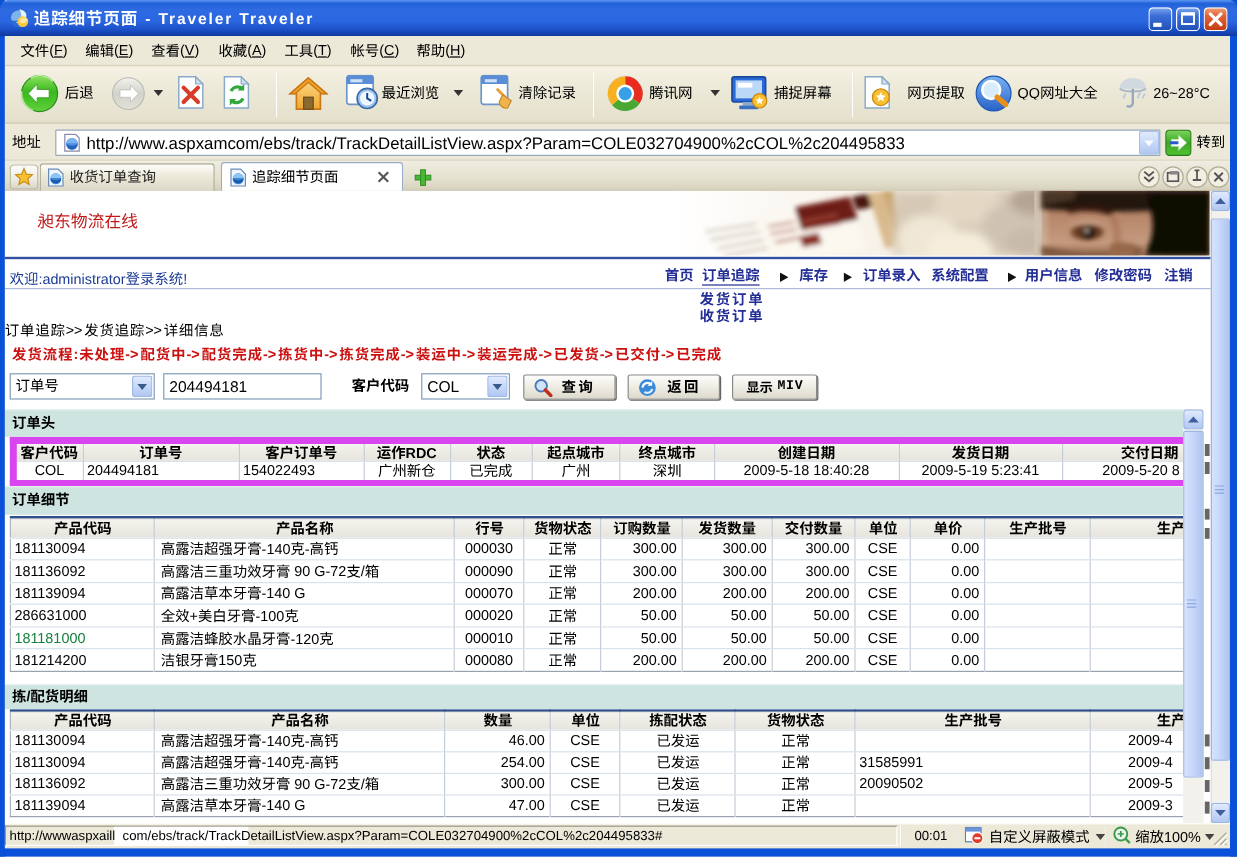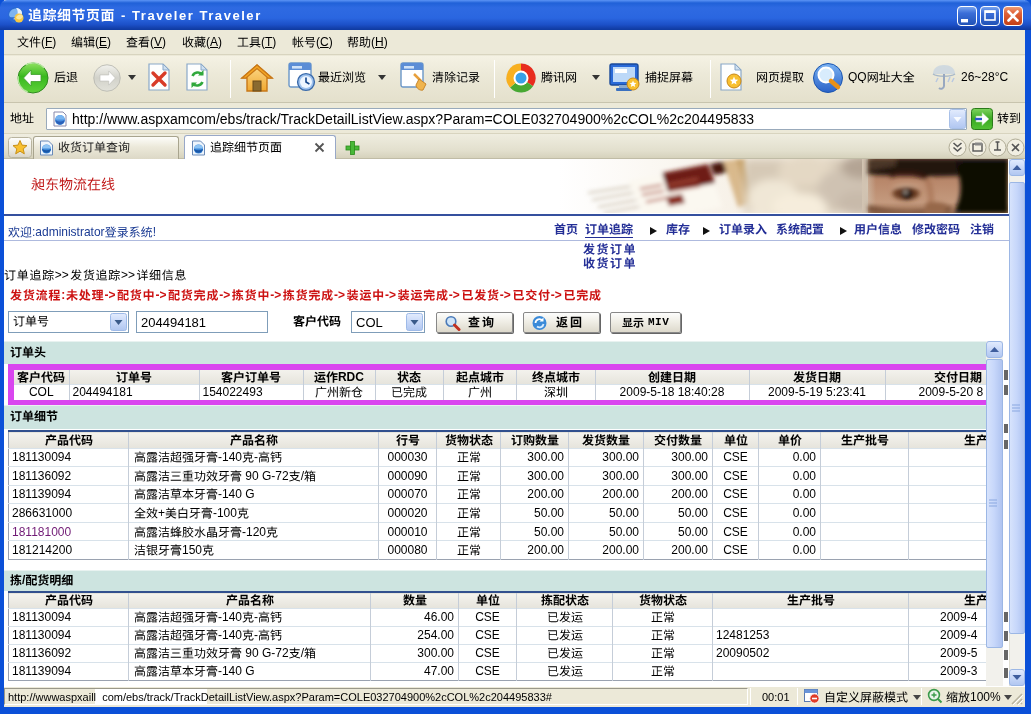--- a/index.html
+++ b/index.html
@@ -1309,21 +1309,21 @@
           </td>
           <td style="border-right:1px solid #c5cdd8;padding:0;overflow:hidden;font-size:12px;color:#000;text-align:right;padding-right:4px;">50.00</td>
           <td style="border-right:1px solid #c5cdd8;padding:0;overflow:hidden;font-size:12px;color:#000;text-align:right;padding-right:4px;">50.00</td>
           <td style="border-right:1px solid #c5cdd8;padding:0;overflow:hidden;font-size:12px;color:#000;text-align:right;padding-right:4px;">50.00</td>
           <td style="border-right:1px solid #c5cdd8;padding:0;overflow:hidden;font-size:12px;color:#000;text-align:center;;">CSE</td>
           <td style="border-right:1px solid #c5cdd8;padding:0;overflow:hidden;font-size:12px;color:#000;text-align:right;padding-right:4px;">0.00</td>
           <td style="border-right:1px solid #c5cdd8;padding:0;overflow:hidden;"></td>
           <td style="border-right:1px solid #c5cdd8;padding:0;overflow:hidden;"></td>
         </tr>
         <tr style="height:18.6px;border-top:1px solid #d8e2ea;background:#fff">
-          <td style="border-right:1px solid #c5cdd8;padding:0;overflow:hidden;font-size:12px;color:#701a75;text-align:left;padding-left:3px;">181181000</td>
+          <td style="border-right:1px solid #c5cdd8;padding:0;overflow:hidden;font-size:12px;color:#15803d;text-align:left;padding-left:3px;">181181000</td>
           <td style="border-right:1px solid #c5cdd8;padding:0;overflow:hidden;">
             <div style="margin-left:5px;width:144.0px">
               <svg class="z " style="width:144.0px;height:12px;color:#000;" viewBox="0 0 1200 100">
                 <use href="#g9ad8" x="0"></use>
                 <use href="#g9732" x="100"></use>
                 <use href="#g6d01" x="200"></use>
                 <use href="#g8702" x="300"></use>
                 <use href="#g80f6" x="400"></use>
                 <use href="#g6c34" x="500"></use>
                 <use href="#g6676" x="600"></use>
@@ -1559,21 +1559,21 @@
             </div>
           </td>
           <td style="border-right:1px solid #c5cdd8;padding:0;overflow:hidden;">
             <div style="margin:0 auto;width:24.0px">
               <svg class="z " style="width:24.0px;height:12px;color:#000;" viewBox="0 0 200 100">
                 <use href="#g6b63" x="0"></use>
                 <use href="#g5e38" x="100"></use>
               </svg>
             </div>
           </td>
-          <td style="border-right:1px solid #c5cdd8;padding:0;overflow:hidden;font-size:12px;color:#000;text-align:left;padding-left:3px;">12481253</td>
+          <td style="border-right:1px solid #c5cdd8;padding:0;overflow:hidden;font-size:12px;color:#000;text-align:left;padding-left:3px;">31585991</td>
           <td style="border-right:1px solid #c5cdd8;padding:0;overflow:hidden;font-size:12px;color:#000;text-align:left;padding-left:3px;"><span style="padding-left:28px">2009-4</span></td>
         </tr>
         <tr style="height:18.0px;border-top:1px solid #d8e2ea;background:#fff">
           <td style="border-right:1px solid #c5cdd8;padding:0;overflow:hidden;font-size:12px;color:#000;text-align:left;padding-left:3px;">181136092</td>
           <td style="border-right:1px solid #c5cdd8;padding:0;overflow:hidden;">
             <div style="margin-left:5px;width:182.0px">
               <svg class="z " style="width:182.0px;height:12px;color:#000;" viewBox="0 0 1517 100">
                 <use href="#g9ad8" x="0"></use>
                 <use href="#g9732" x="100"></use>
                 <use href="#g6d01" x="200"></use>

